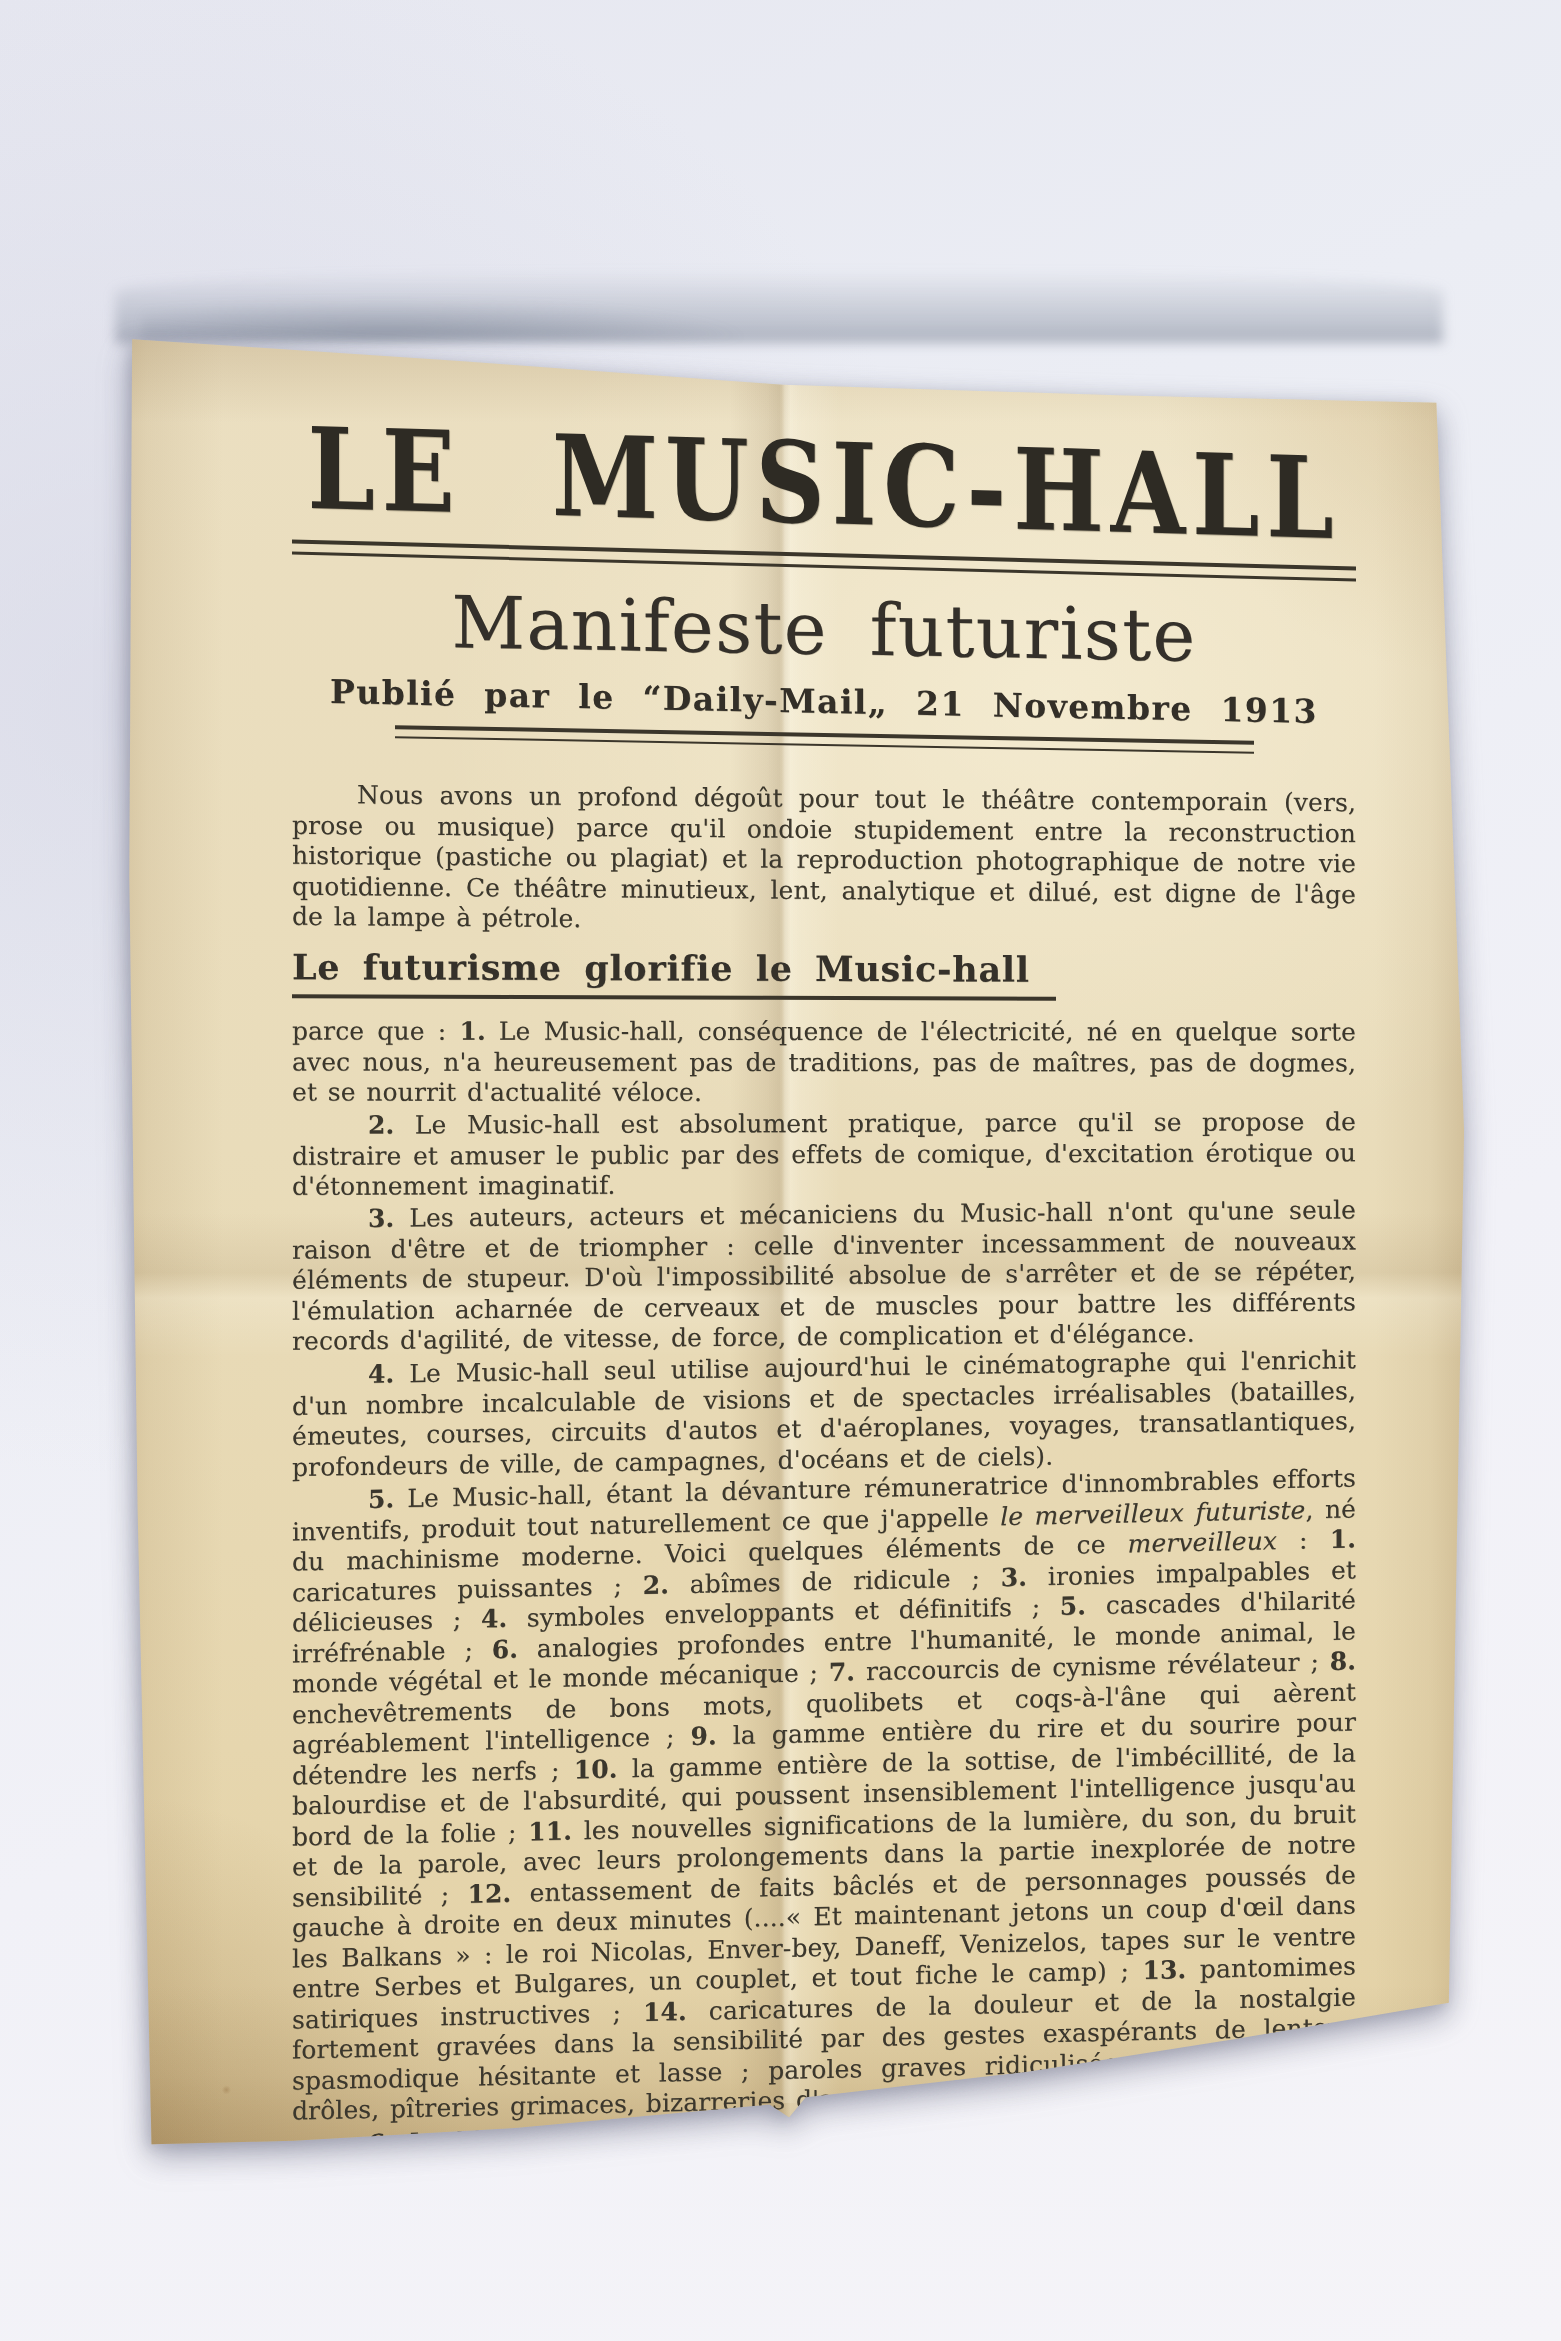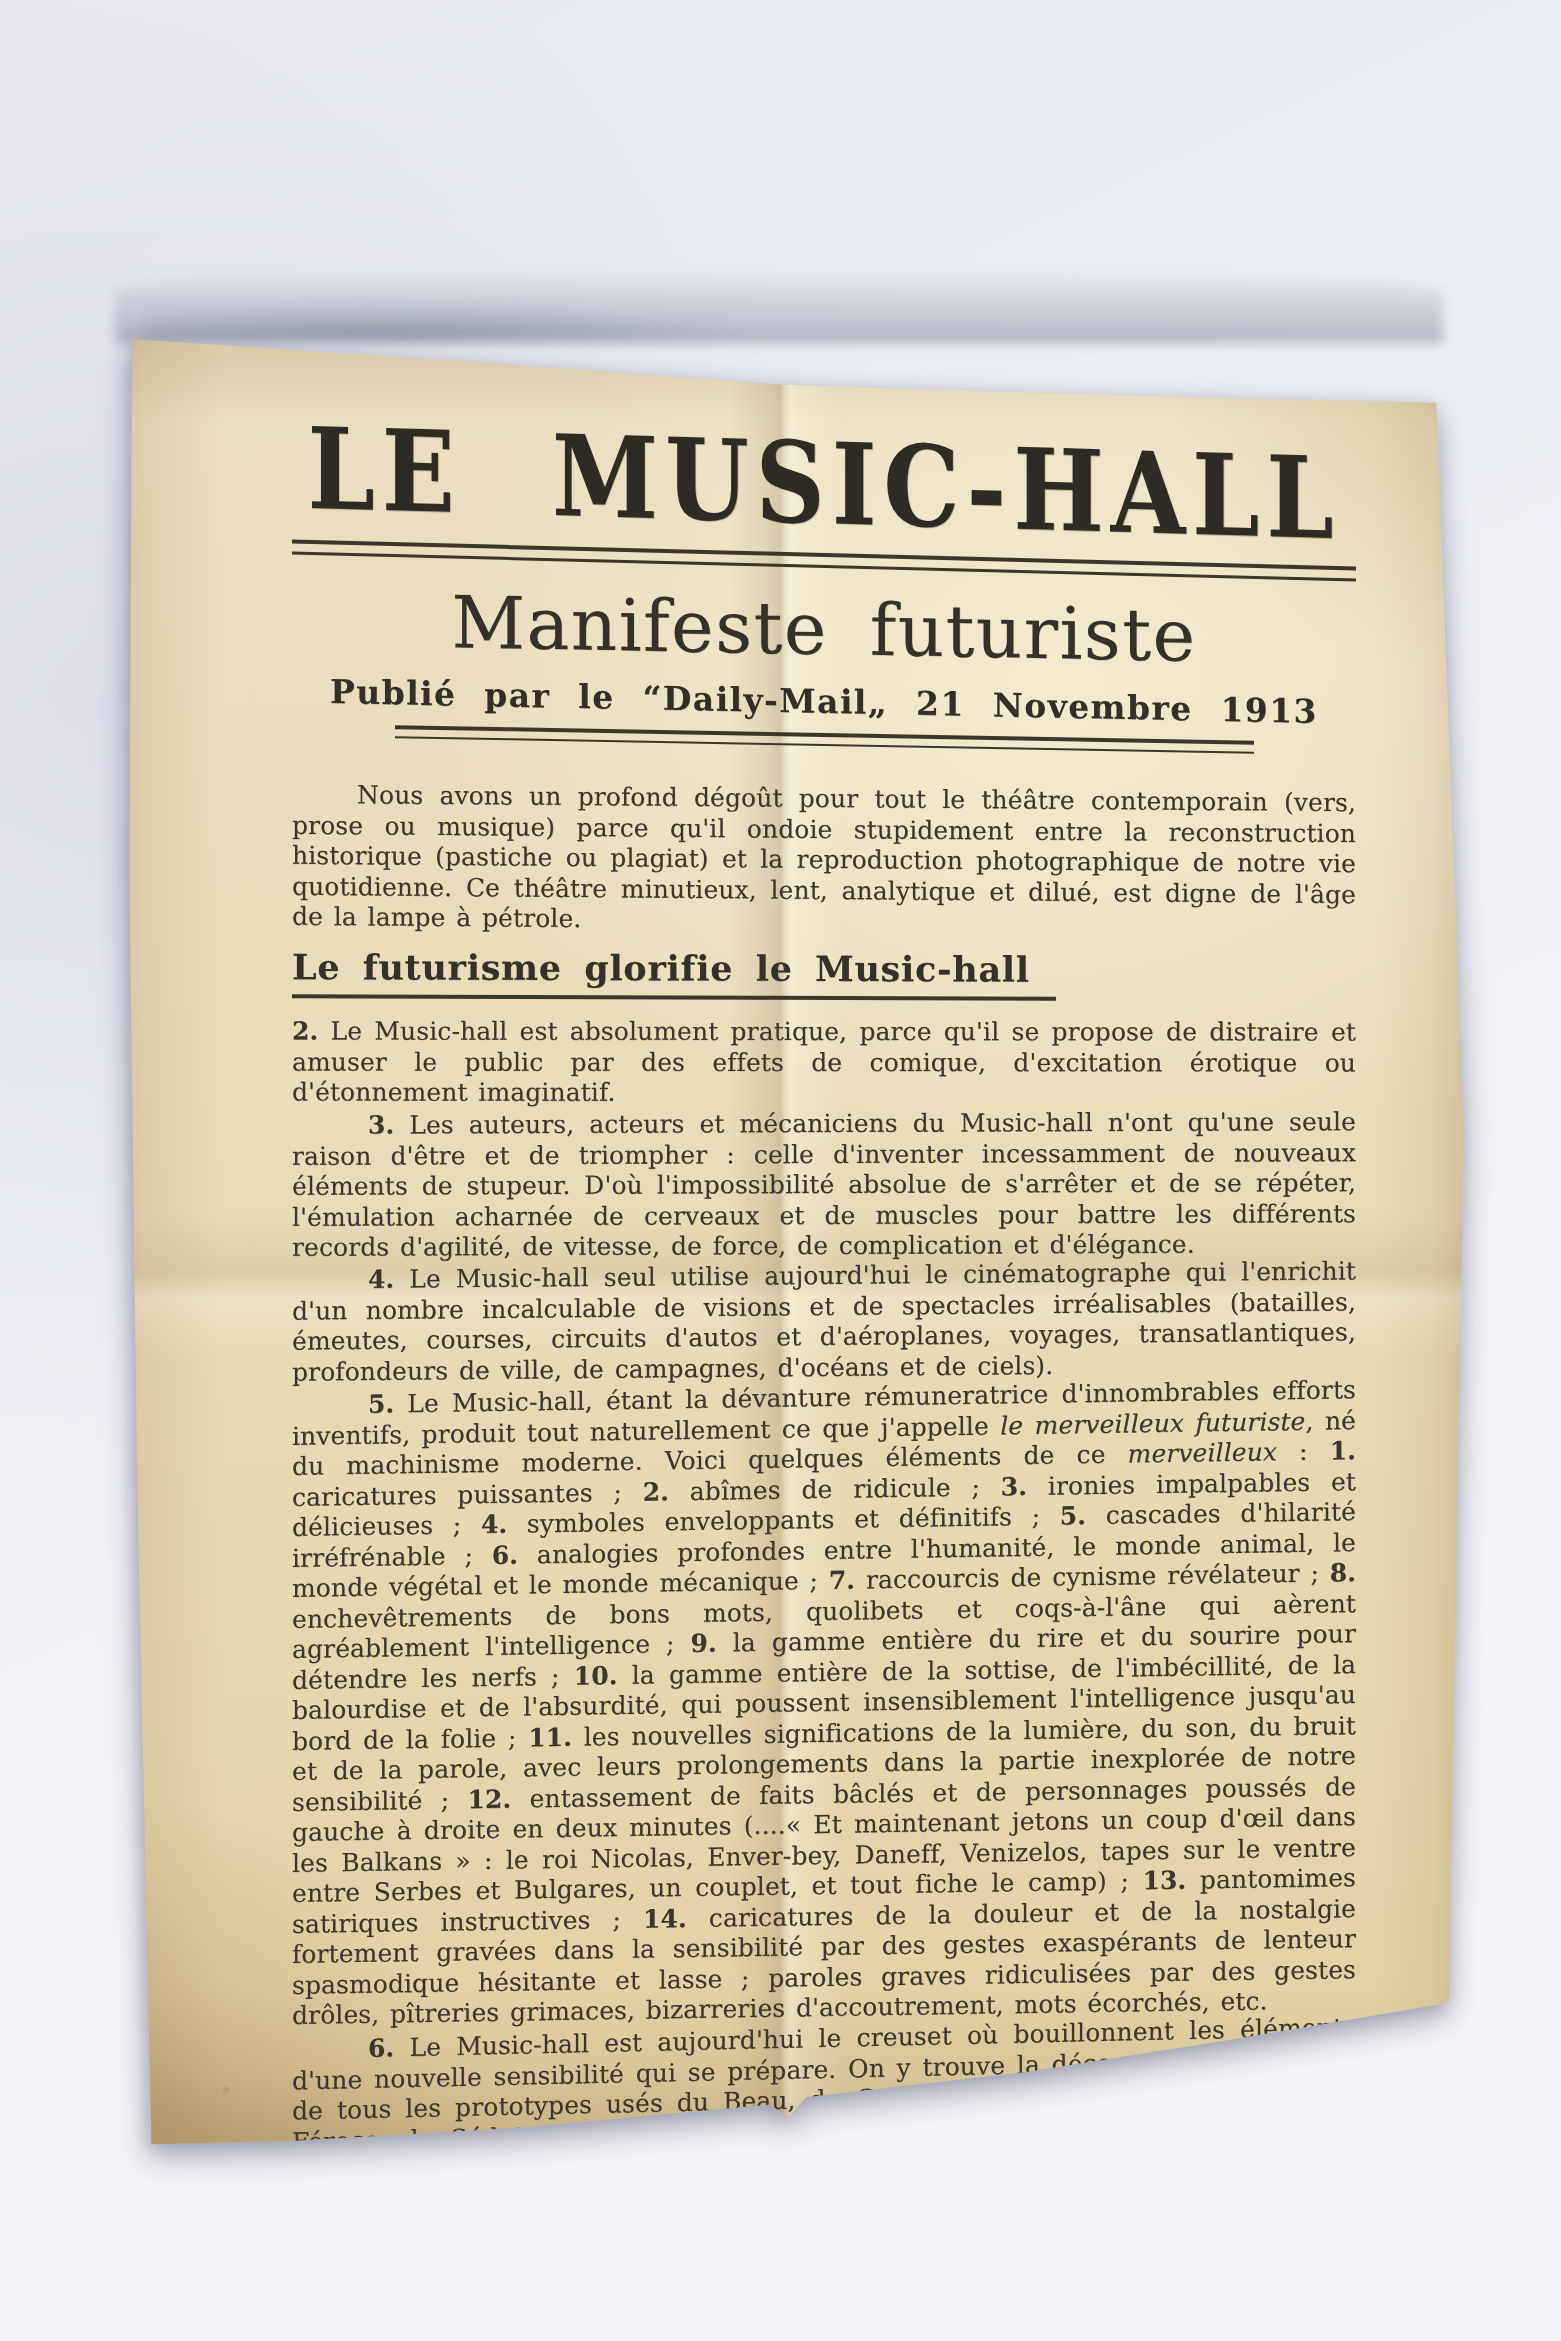--- a/index.html
+++ b/index.html
@@ -156,20 +156,21 @@
       <div class="intro-block" id="intro">
           <p class="body-par"><span>Nous avons un profond dégoût pour tout le théâtre contemporain (vers, prose ou musique) parce qu'il ondoie stupidement entre la reconstruction historique (pastiche ou plagiat) et la reproduction photographique de notre vie quotidienne. Ce théâtre minutieux, lent, analytique et dilué, est digne de l'âge de la lampe à pétrole.</span></p>
         </div>
 
       <div class="section-head">
         <h2>Le futurisme glorifie le Music-hall</h2>
         <div class="head-underline"></div>
       </div>
 
       <div class="paras" id="paragraphs">
+          <p class="body-par"><span>parce que : </span><span class="b">1.</span><span> Le Music-hall, conséquence de l'électricité, né en quelque sorte avec nous, n'a heureusement pas de traditions, pas de maîtres, pas de dogmes, et se nourrit d'actualité véloce.</span></p>
           <p class="body-par"><span class="b">2.</span><span> Le Music-hall est absolument pratique, parce qu'il se propose de distraire et amuser le public par des effets de comique, d'excitation érotique ou d'étonnement imaginatif.</span></p>
           <p class="body-par"><span class="b">3.</span><span> Les auteurs, acteurs et mécaniciens du Music-hall n'ont qu'une seule raison d'être et de triompher : celle d'inventer incessamment de nouveaux éléments de stupeur. D'où l'impossibilité absolue de s'arrêter et de se répéter, l'émulation acharnée de cerveaux et de muscles pour battre les différents records d'agilité, de vitesse, de force, de complication et d'élégance.</span></p>
           <p class="body-par"><span class="b">4.</span><span> Le Music-hall seul utilise aujourd'hui le cinématographe qui l'enrichit d'un nombre incalculable de visions et de spectacles irréalisables (batailles, émeutes, courses, circuits d'autos et d'aéroplanes, voyages, transatlantiques, profondeurs de ville, de campagnes, d'océans et de ciels).</span></p>
           <p class="body-par"><span class="b">5.</span><span> Le Music-hall, étant la dévanture rémuneratrice d'innombrables efforts inventifs, produit tout naturellement ce que j'appelle </span><span class="i">le merveilleux futuriste</span><span>, né du machinisme moderne. Voici quelques éléments de ce </span><span class="i">merveilleux</span><span> : </span><span class="b">1.</span><span> caricatures puissantes ; </span><span class="b">2.</span><span> abîmes de ridicule ; </span><span class="b">3.</span><span> ironies impalpables et délicieuses ; </span><span class="b">4.</span><span> symboles enveloppants et définitifs ; </span><span class="b">5.</span><span> cascades d'hilarité irréfrénable ; </span><span class="b">6.</span><span> analogies profondes entre l'humanité, le monde animal, le monde végétal et le monde mécanique ; </span><span class="b">7.</span><span> raccourcis de cynisme révélateur ; </span><span class="b">8.</span><span> enchevêtrements de bons mots, quolibets et coqs-à-l'âne qui aèrent agréablement l'intelligence ; </span><span class="b">9.</span><span> la gamme entière du rire et du sourire pour détendre les nerfs ; </span><span class="b">10.</span><span> la gamme entière de la sottise, de l'imbécillité, de la balourdise et de l'absurdité, qui poussent insensiblement l'intelligence jusqu'au bord de la folie ; </span><span class="b">11.</span><span> les nouvelles significations de la lumière, du son, du bruit et de la parole, avec leurs prolongements dans la partie inexplorée de notre sensibilité ; </span><span class="b">12.</span><span> entassement de faits bâclés et de personnages poussés de gauche à droite en deux minutes (....« Et maintenant jetons un coup d'œil dans les Balkans » : le roi Nicolas, Enver-bey, Daneff, Venizelos, tapes sur le ventre entre Serbes et Bulgares, un couplet, et tout fiche le camp) ; </span><span class="b">13.</span><span> pantomimes satiriques instructives ; </span><span class="b">14.</span><span> caricatures de la douleur et de la nostalgie fortement gravées dans la sensibilité par des gestes exaspérants de lenteur spasmodique hésitante et lasse ; paroles graves ridiculisées par des gestes drôles, pîtreries grimaces, bizarreries d'accoutrement, mots écorchés, etc.</span></p>
           <p class="body-par"><span class="b">6.</span><span> Le Music-hall est aujourd'hui le creuset où bouillonnent les éléments d'une nouvelle sensibilité qui se prépare. On y trouve la décomposition ironique de tous les prototypes usés du Beau, du Grand, du Solennel, du Religieux, du Féroce, du Séduisant et de l'Epouvantable et aussi l'élaboration abstraite des nouveaux prototypes qui les remplaceront. — Le Music-hall est donc la synthèse de tout ce que l'humanité a raffiné jusqu'ici dans ses nerfs pour se distraire en riant de la douleur matérielle et morale; il est aussi la fusion bouillonnante de tous les rires et sourires, rica-</span></p>
         </div>
 
     </div>
   </div>
 </div>

